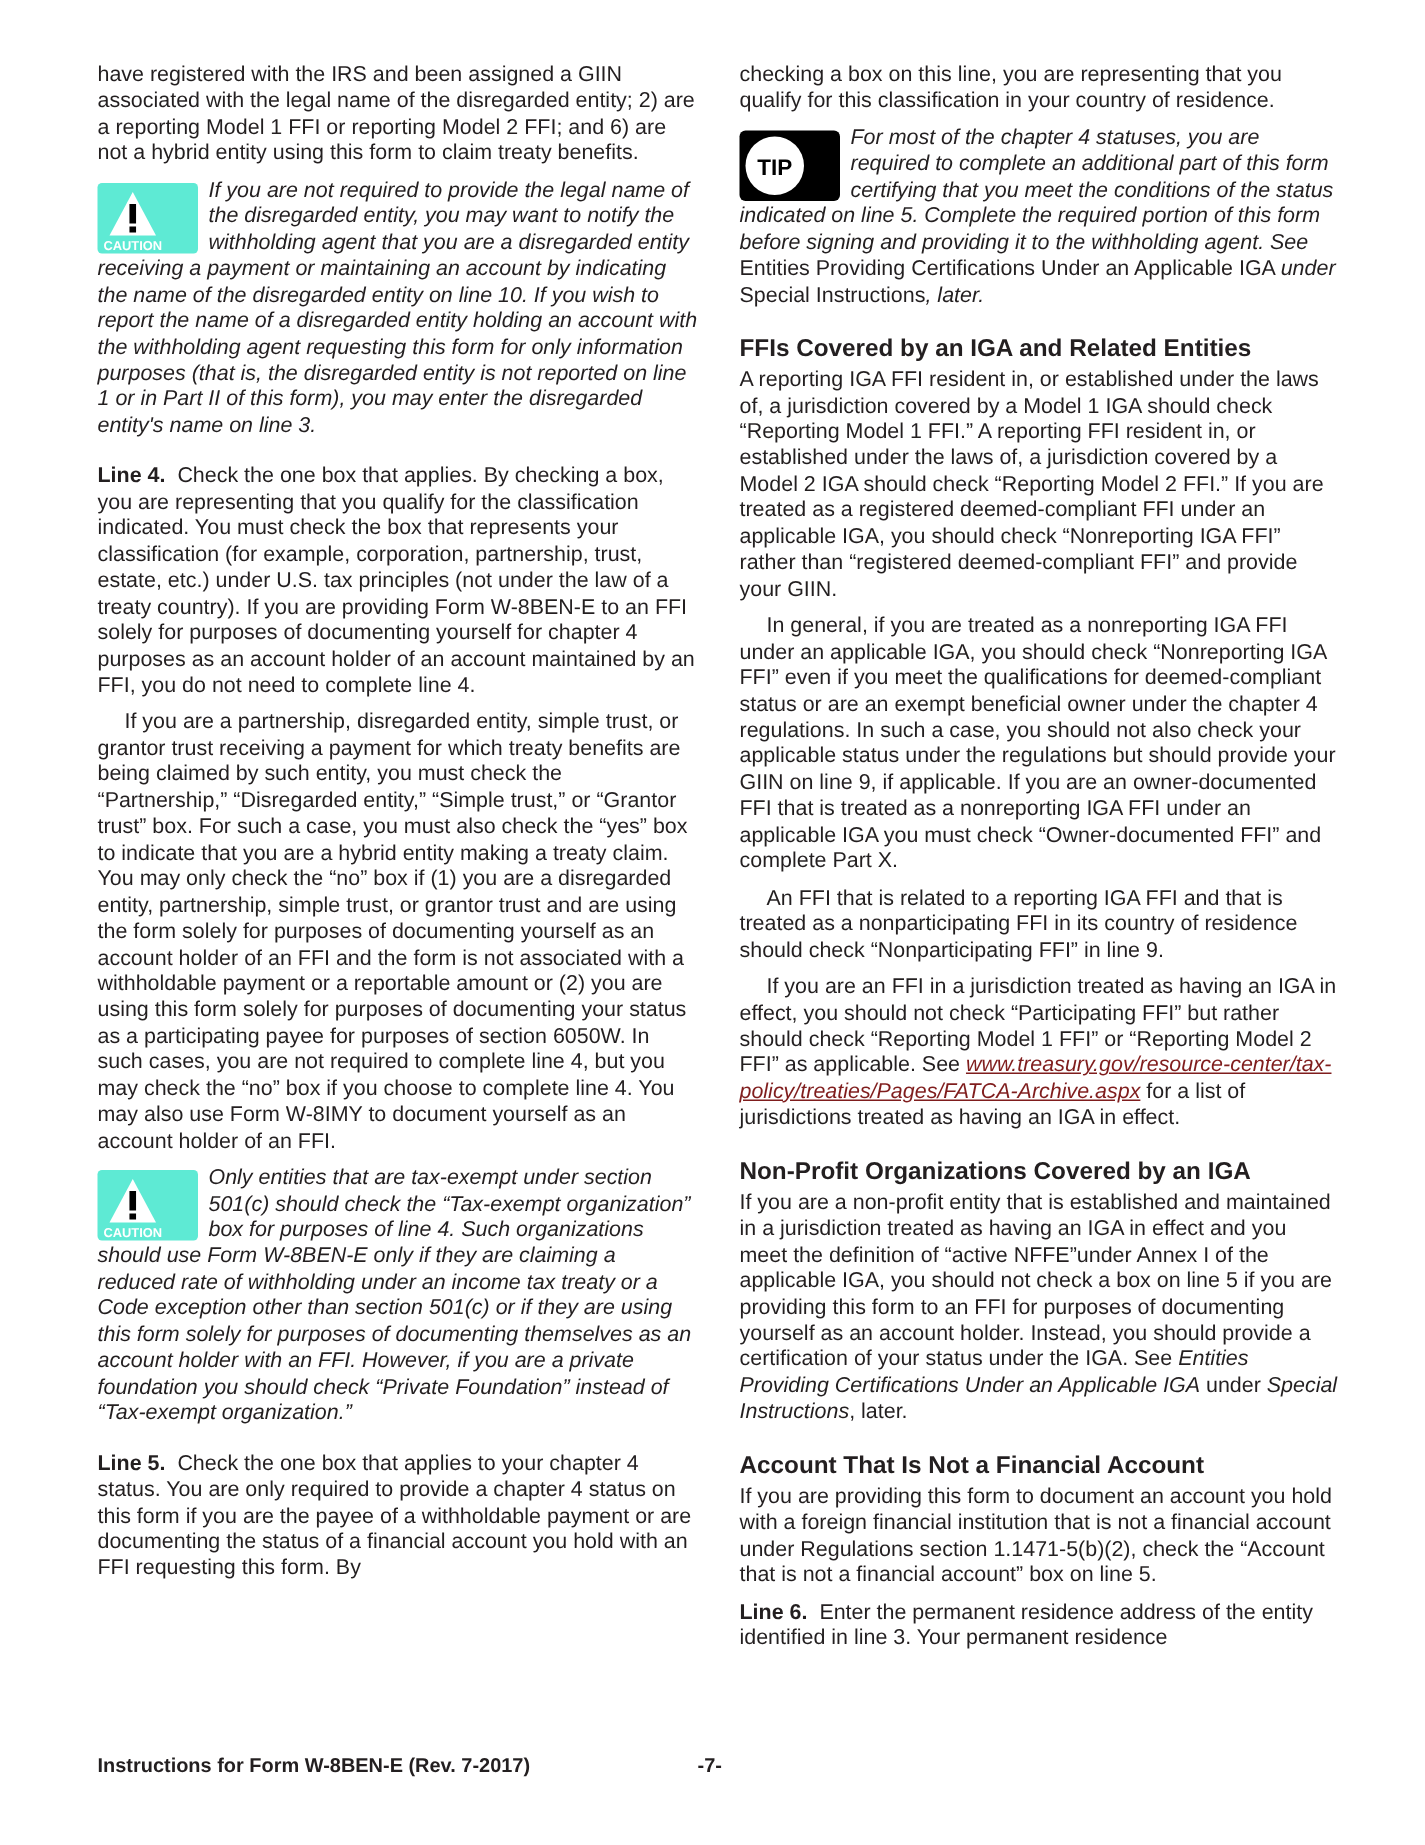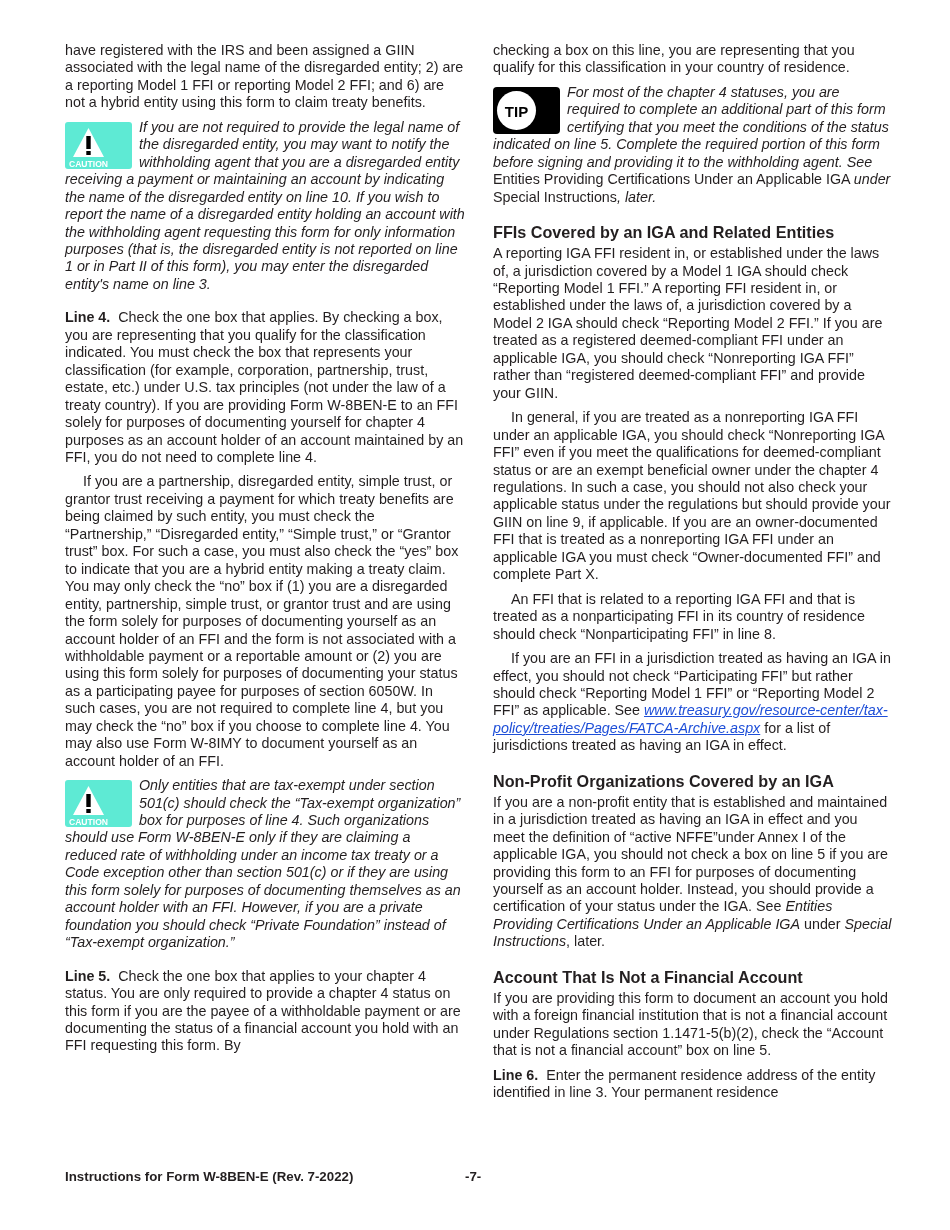--- a/index.html
+++ b/index.html
@@ -15,21 +15,21 @@
   .indent { text-indent: 18px; }
   .gap { margin-top: 16px; }
   .bold { font-weight: bold; }
   .ital { font-style: italic; }
   h3 { font-size: 16.2px; font-weight: bold; margin: 0 0 3px 0; line-height: 20px; }
   .note { margin: 0 0 7px 0; }
   .note .icon { float: left; width: 67px; height: 47px; margin: 3px 7px 0 0; }
   .caution-icon { background: #5eead4; border-radius: 3px; position: relative; width: 47px; height: 47px; }
   .caution-icon svg { position: absolute; left: 0; top: 0; }
   .tip-icon { background: #000; border-radius: 4px; width: 47px; height: 47px; position: relative; }
-  a.link { color: #1d4ed8; font-style: italic; text-decoration: underline; }
+  a.link { color: #7f1d1d; font-style: italic; text-decoration: underline; }
   .footer { position: absolute; top: 1168px; left: 65px; width: 420px; font-weight: bold; font-size: 13.3px; }
   .footer .page { position: absolute; left: 400px; top: 0; }
 </style>
 </head>
 <body>
 
 <div class="col col-left">
   <p>have registered with the IRS and been assigned a GIIN associated with the legal name of the disregarded entity; 2) are a reporting Model 1 FFI or reporting Model 2 FFI; and 6) are not a hybrid entity using this form to claim treaty benefits.</p>
 
   <div class="note">
@@ -71,28 +71,28 @@
         <circle cx="23.5" cy="23.5" r="19.5" fill="#fff"></circle>
         <text x="23.5" y="29.5" font-size="15" font-weight="bold" fill="#000" text-anchor="middle" font-family="Liberation Sans, sans-serif">TIP</text>
       </svg>
     </div>
     <span class="ital">For most of the chapter 4 statuses, you are required to complete an additional part of this form certifying that you meet the conditions of the status indicated on line 5. Complete the required portion of this form before signing and providing it to the withholding agent. See</span><span> Entities Providing Certifications Under an Applicable IGA </span><span class="ital">under</span><span> Special Instructions</span><span class="ital">, later.</span>
   </div>
 
   <h3 class="gap">FFIs Covered by an IGA and Related Entities</h3>
   <p>A reporting IGA FFI resident in, or established under the laws of, a jurisdiction covered by a Model 1 IGA should check “Reporting Model 1 FFI.” A reporting FFI resident in, or established under the laws of, a jurisdiction covered by a Model 2 IGA should check “Reporting Model 2 FFI.” If you are treated as a registered deemed-compliant FFI under an applicable IGA, you should check “Nonreporting IGA FFI” rather than “registered deemed-compliant FFI” and provide your GIIN.</p>
   <p class="indent">In general, if you are treated as a nonreporting IGA FFI under an applicable IGA, you should check “Nonreporting IGA FFI” even if you meet the qualifications for deemed-compliant status or are an exempt beneficial owner under the chapter 4 regulations. In such a case, you should not also check your applicable status under the regulations but should provide your GIIN on line 9, if applicable. If you are an owner-documented FFI that is treated as a nonreporting IGA FFI under an applicable IGA you must check “Owner-documented FFI” and complete Part X.</p>
-  <p class="indent">An FFI that is related to a reporting IGA FFI and that is treated as a nonparticipating FFI in its country of residence should check “Nonparticipating FFI” in line 8.</p>
+  <p class="indent">An FFI that is related to a reporting IGA FFI and that is treated as a nonparticipating FFI in its country of residence should check “Nonparticipating FFI” in line 9.</p>
   <p class="indent"><span>If you are an FFI in a jurisdiction treated as having an IGA in effect, you should not check “Participating FFI” but rather should check “Reporting Model 1 FFI” or “Reporting Model 2 FFI” as applicable. See </span><a class="link">www.treasury.gov/resource-center/tax-policy/treaties/Pages/FATCA-Archive.aspx</a><span> for a list of jurisdictions treated as having an IGA in effect.</span></p>
 
   <h3 class="gap">Non-Profit Organizations Covered by an IGA</h3>
   <p><span>If you are a non-profit entity that is established and maintained in a jurisdiction treated as having an IGA in effect and you meet the definition of “active NFFE”under Annex I of the applicable IGA, you should not check a box on line 5 if you are providing this form to an FFI for purposes of documenting yourself as an account holder. Instead, you should provide a certification of your status under the IGA. See </span><span class="ital">Entities Providing Certifications Under an Applicable IGA</span><span> under </span><span class="ital">Special Instructions</span><span>, later.</span></p>
 
   <h3 class="gap">Account That Is Not a Financial Account</h3>
   <p>If you are providing this form to document an account you hold with a foreign financial institution that is not a financial account under Regulations section 1.1471-5(b)(2), check the “Account that is not a financial account” box on line 5.</p>
 
   <p><span class="bold">Line 6.</span>&nbsp; <span>Enter the permanent residence address of the entity identified in line 3. Your permanent residence</span></p>
 </div>
 
 <div class="footer">
-  <span>Instructions for Form W-8BEN-E (Rev. 7-2022)</span>
+  <span>Instructions for Form W-8BEN-E (Rev. 7-2017)</span>
   <span class="page">-7-</span>
 </div>
 
 </body></html>

